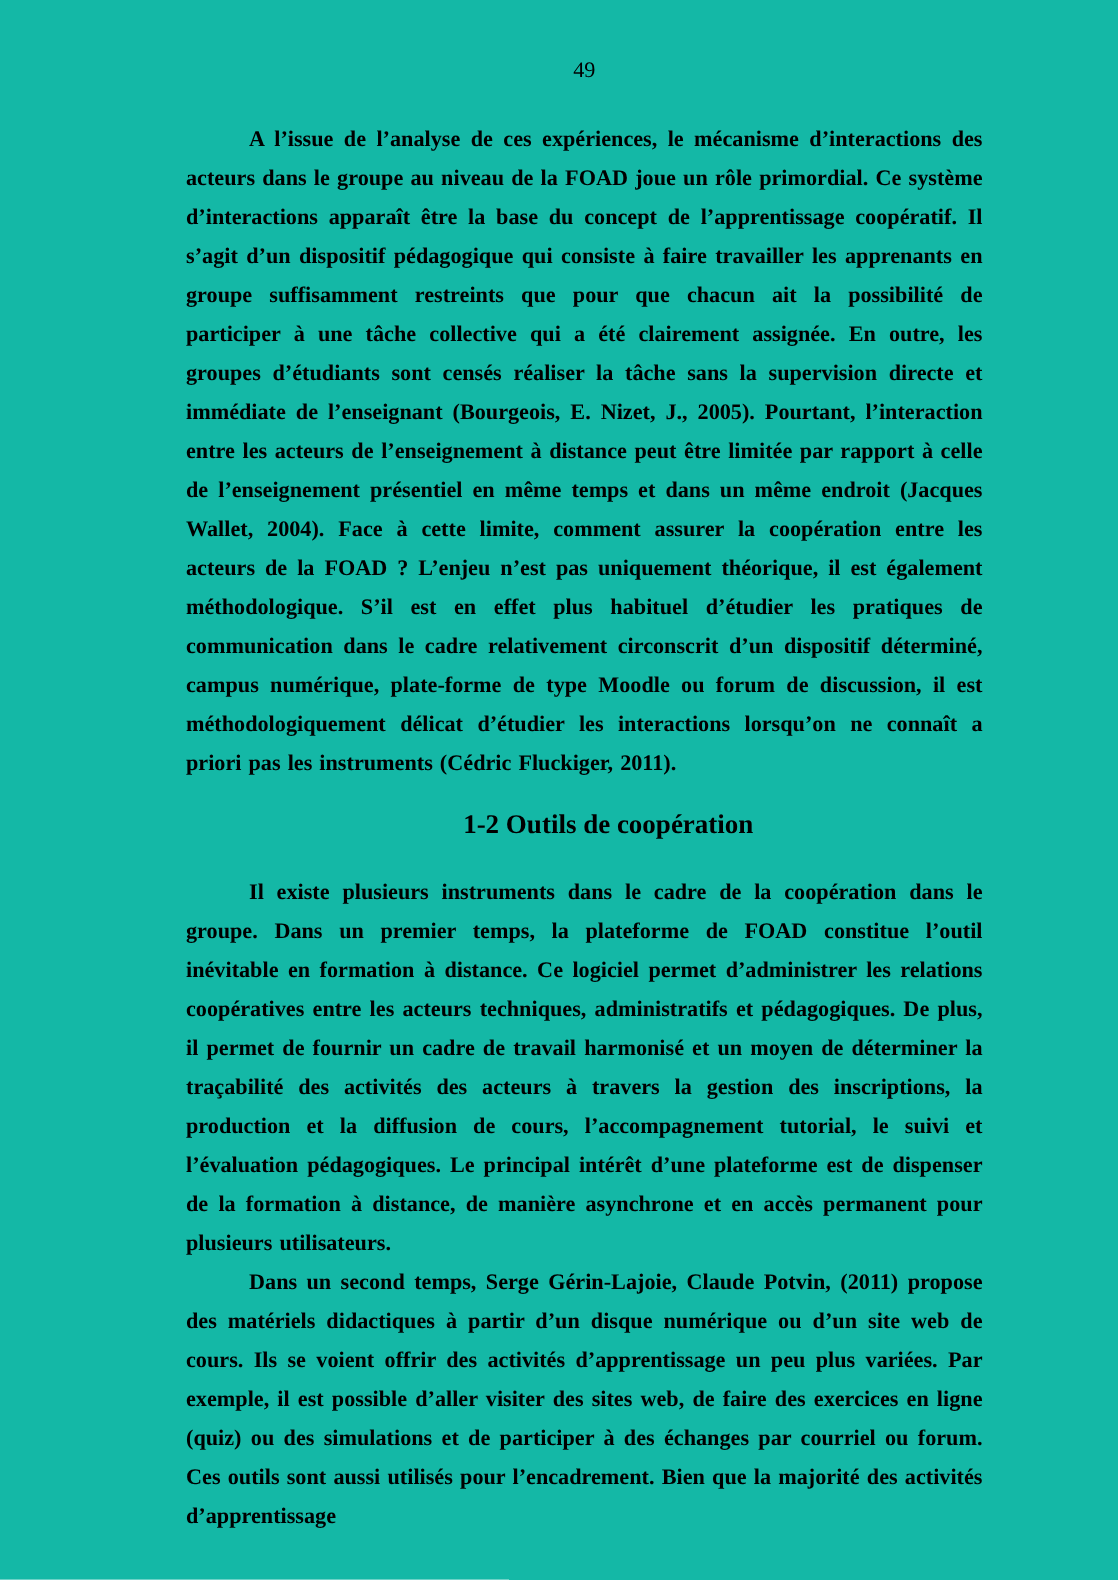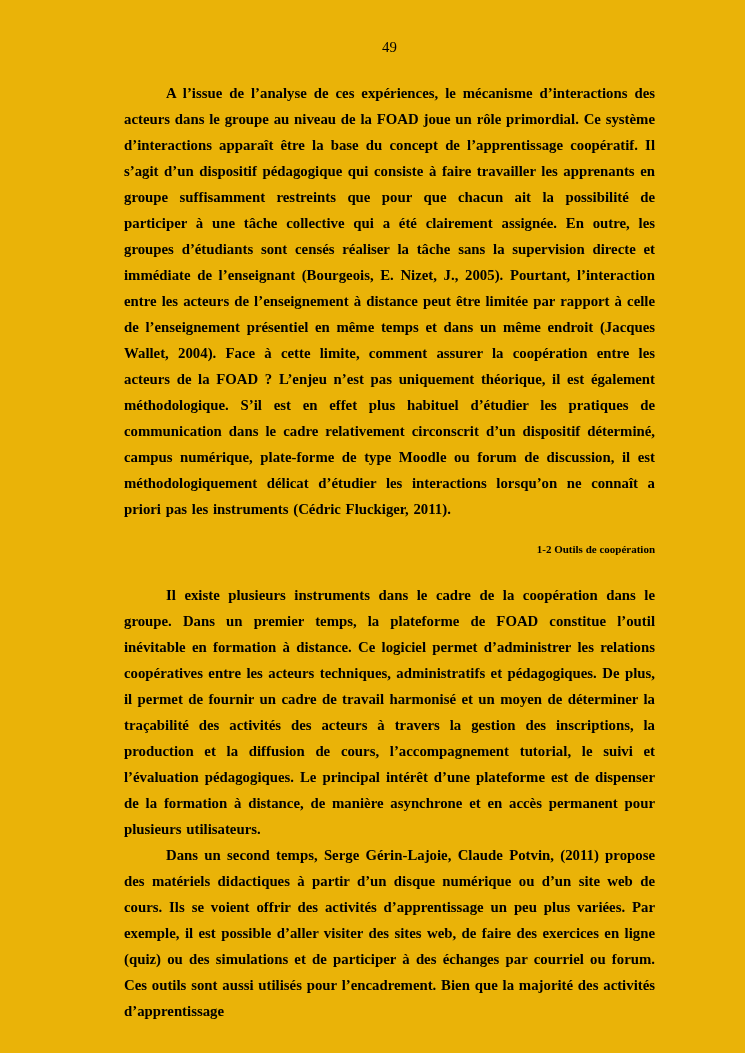--- a/index.html
+++ b/index.html
@@ -10,44 +10,44 @@
   body {
     width: 745px;
     height: 1053px;
     overflow: hidden;
   }
   .page {
     box-sizing: border-box;
     width: 745px;
     height: 1053px;
     padding: 34px 90px 0 124px;
-    background: #eab308;
+    background: #14b8a6;
     color: #000000;
     font-family: "Liberation Serif", "DejaVu Serif", serif;
     font-size: 14.8px;
     line-height: 26px;
   }
   .page-number {
     text-align: center;
     text-indent: 0;
     margin: 0 0 20px 0;
   }
   .para {
     margin: 0;
     text-align: justify;
     text-indent: 42px;
     word-spacing: 1px;
     font-weight: bold;
   }
   .section-heading {
-    font-size: 11px;
+    font-size: 18px;
     font-weight: bold;
     line-height: 26px;
     margin: 14px 0 20px 32px;
-    text-align: right;
+    text-align: center;
   }
 </style>
 </head>
 <body>
 
 <div class="page">
   <div class="page-number">49</div>
 
   <p class="para">A l’issue de l’analyse de ces expériences, le mécanisme d’interactions des acteurs dans le groupe au niveau de la FOAD joue un rôle primordial. Ce système d’interactions apparaît être la base du concept de l’apprentissage coopératif.  Il s’agit d’un dispositif pédagogique qui consiste à faire travailler les apprenants en groupe suffisamment restreints que pour que chacun ait la possibilité de participer à une tâche collective qui a été clairement assignée. En outre, les groupes d’étudiants sont censés réaliser la tâche sans la supervision directe et immédiate de l’enseignant (Bourgeois, E. Nizet, J., 2005). Pourtant, l’interaction entre les acteurs de l’enseignement à distance peut être limitée par rapport à celle de l’enseignement présentiel en même temps et dans un même endroit (Jacques Wallet, 2004). Face à cette limite, comment assurer la coopération entre les acteurs de la FOAD ? L’enjeu n’est pas uniquement théorique, il est également méthodologique. S’il est en effet plus habituel d’étudier les pratiques de communication dans le cadre relativement circonscrit d’un dispositif déterminé, campus numérique, plate-forme de type Moodle ou forum de discussion, il est méthodologiquement délicat d’étudier les interactions lorsqu’on ne connaît a priori pas les instruments (Cédric Fluckiger, 2011).</p>
 

